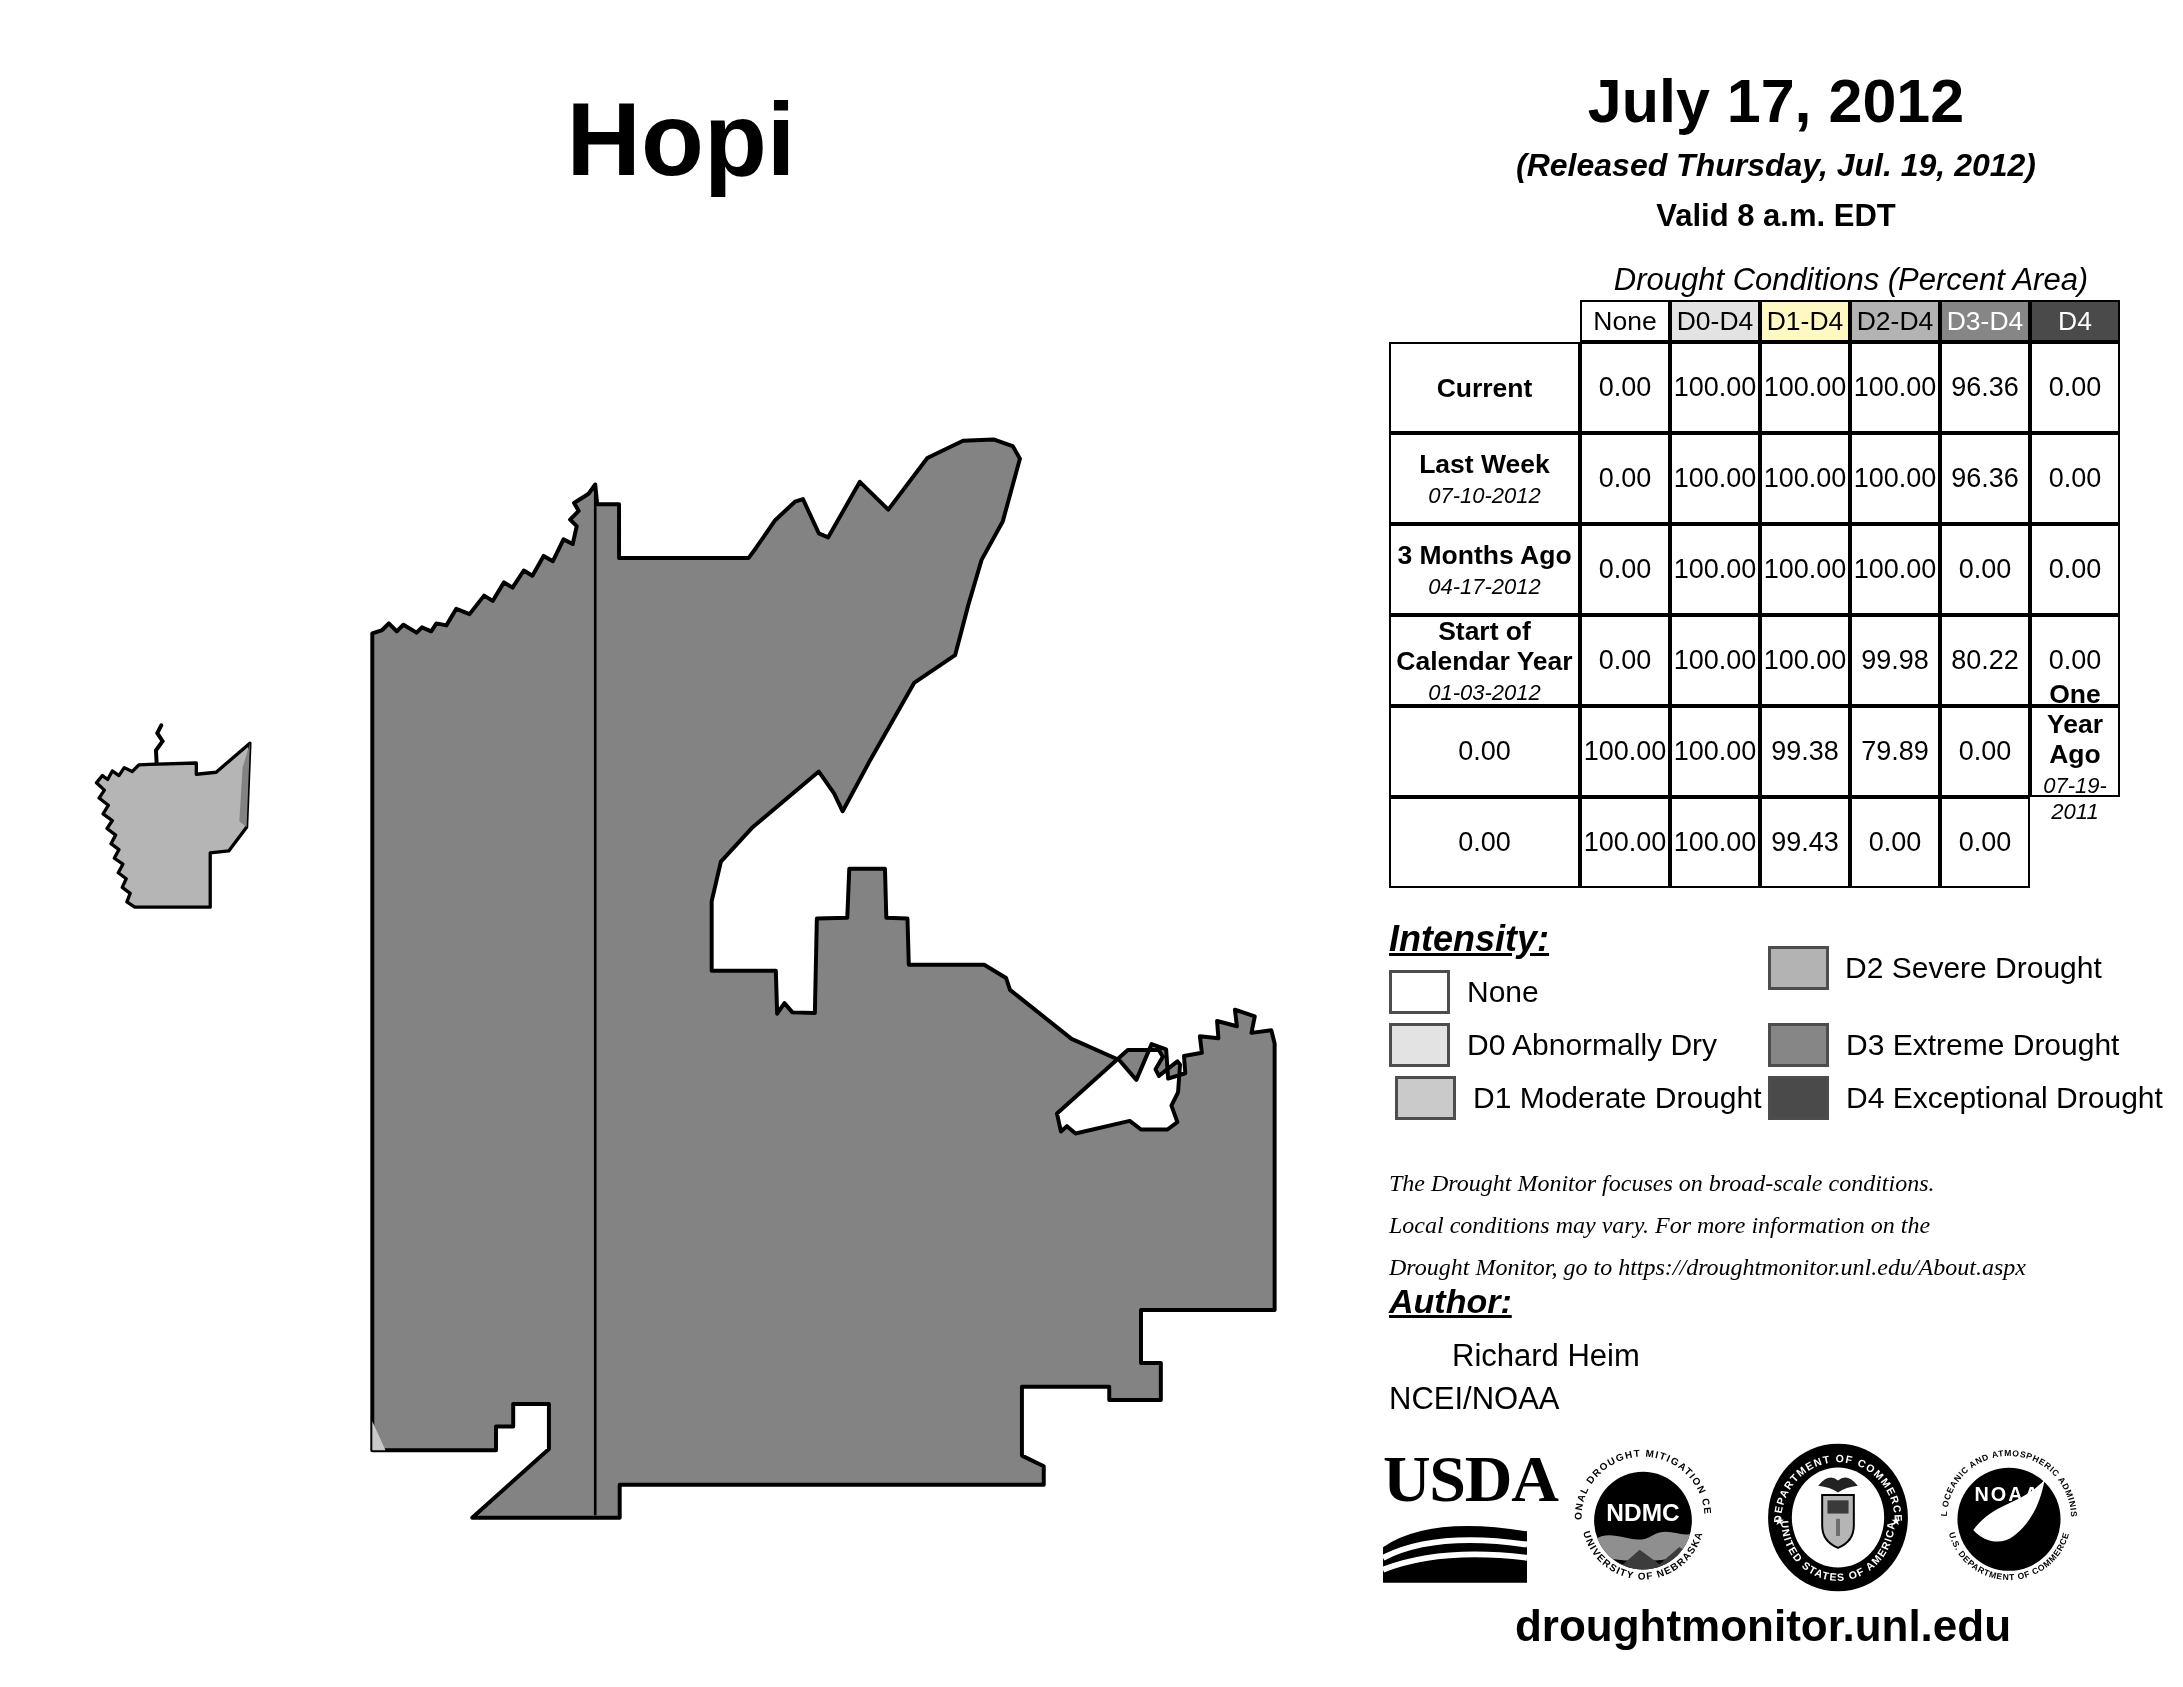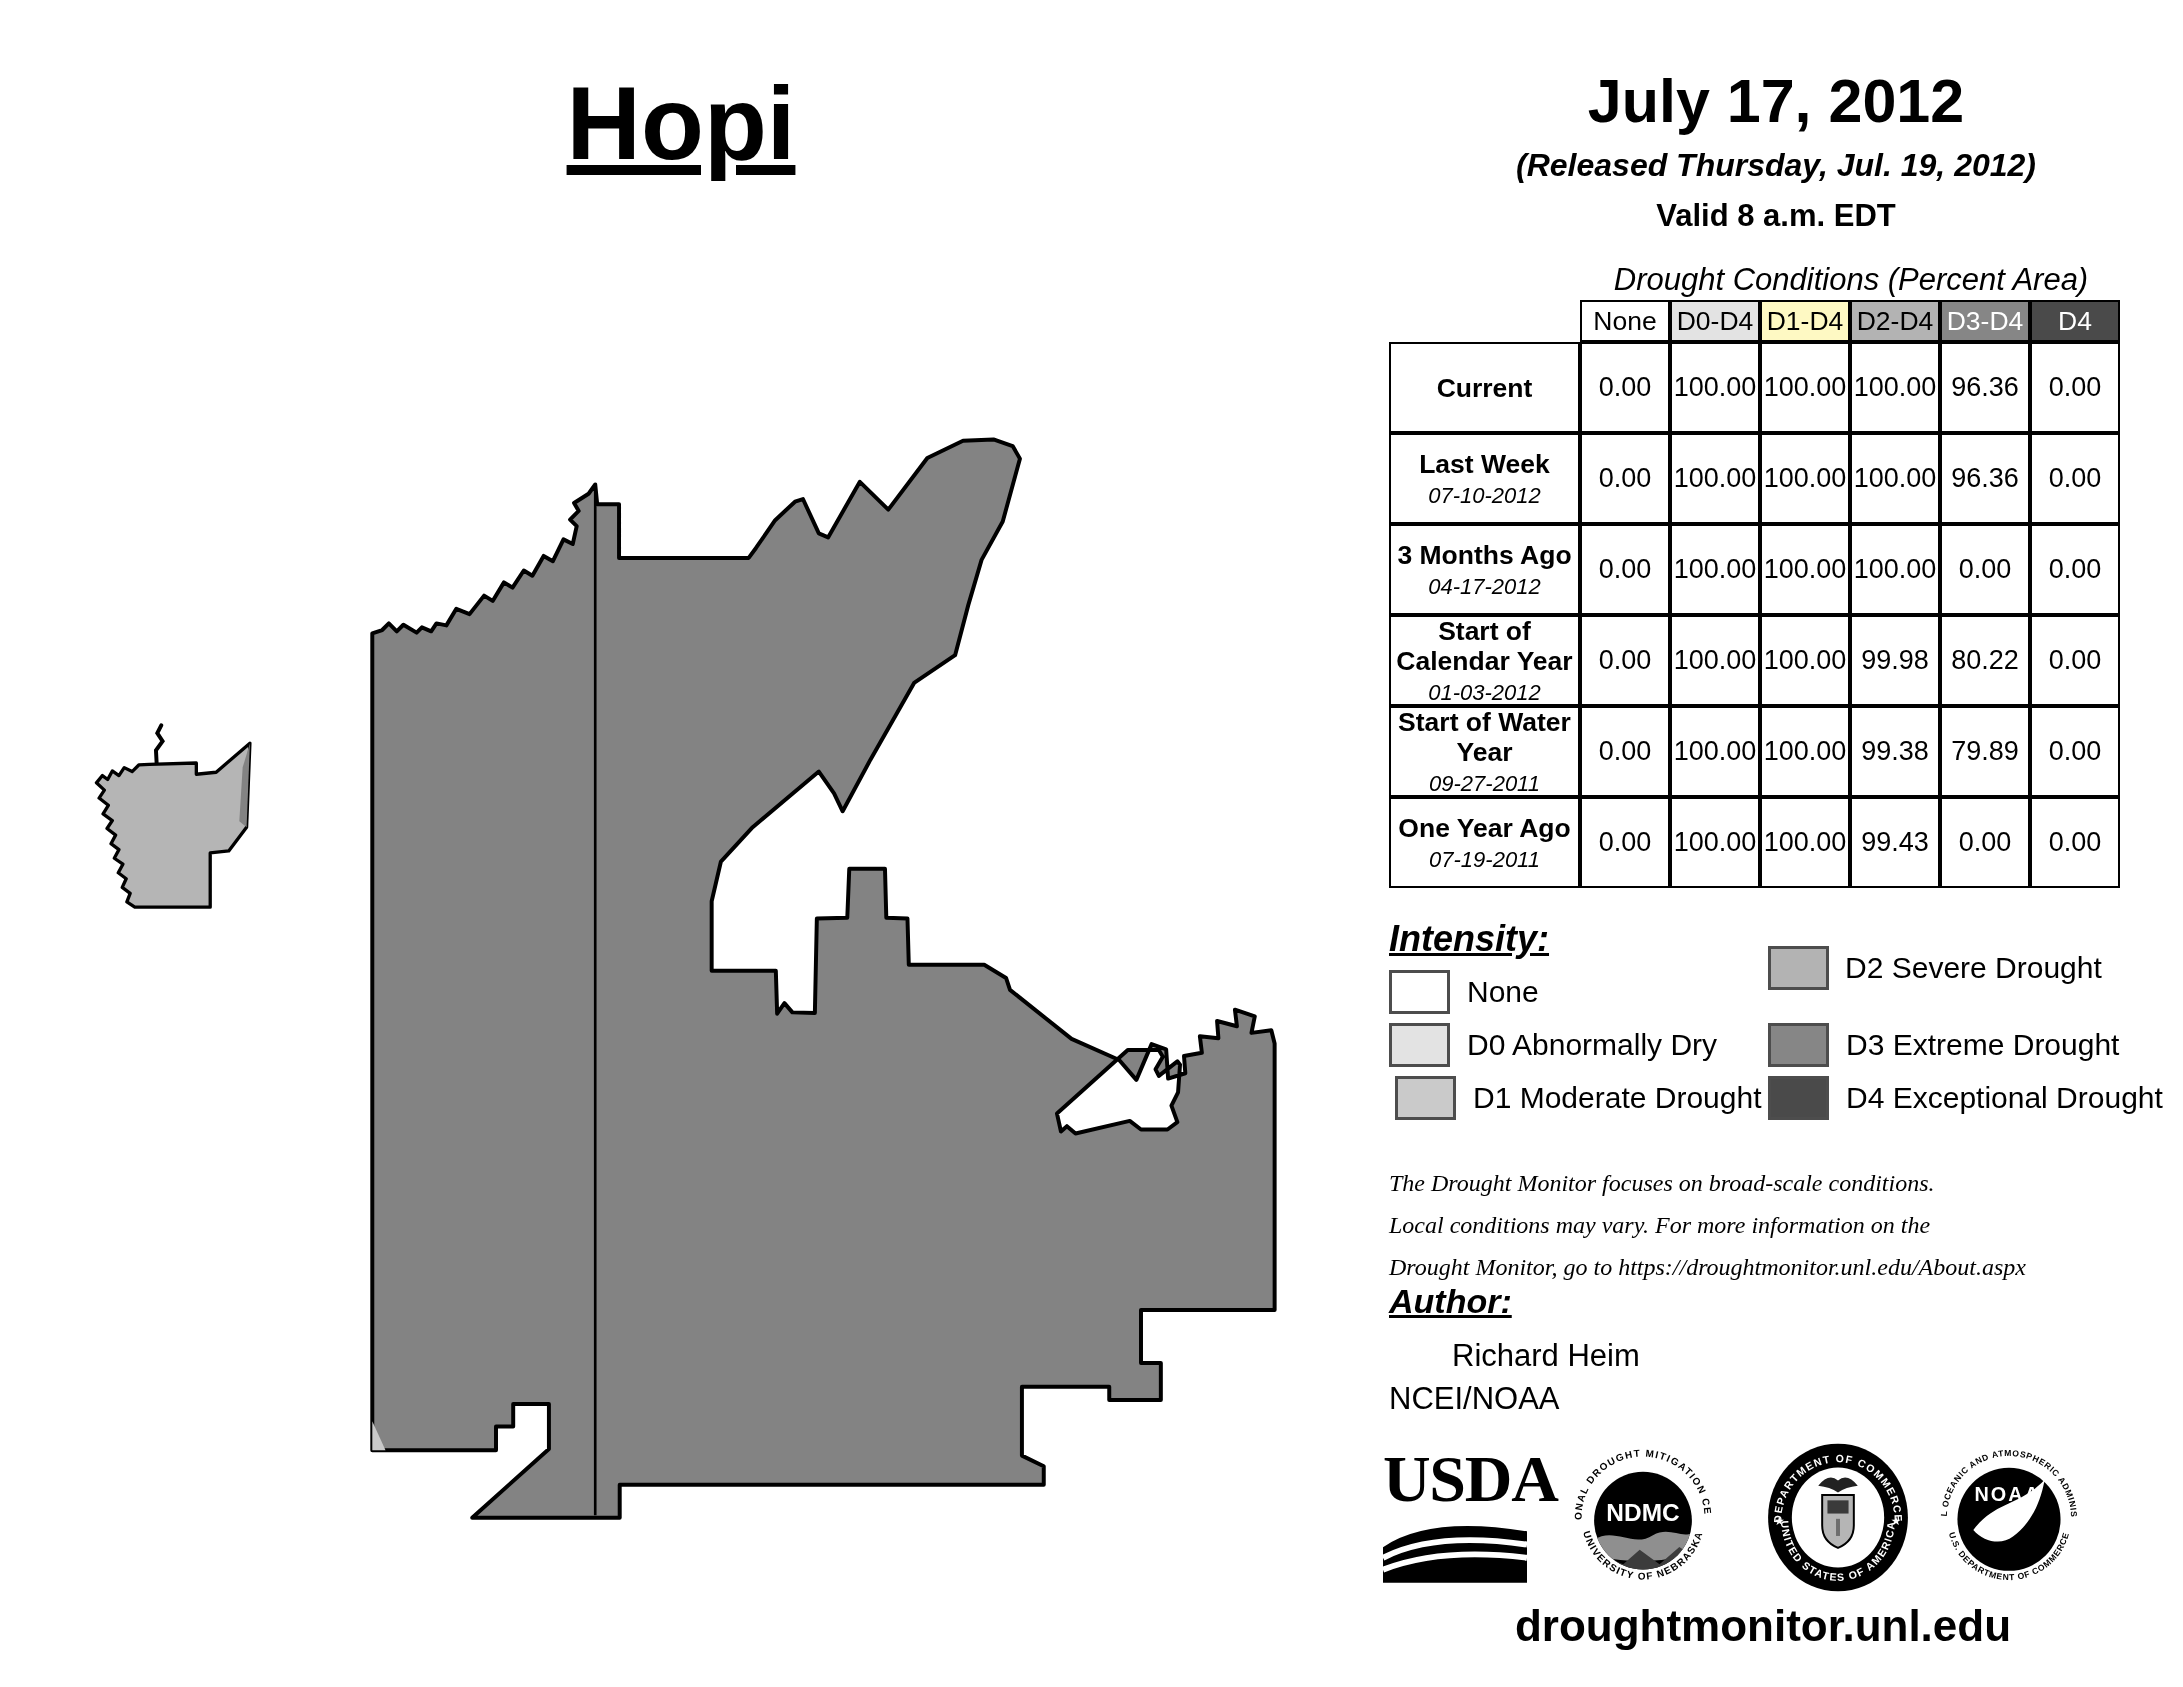--- a/index.html
+++ b/index.html
@@ -2,21 +2,21 @@
 <html style="font-size:10.6px"><head>
 <meta charset="utf-8">
 <style>
   html,body{margin:0;padding:0;background:#ffffff;}
   #page{position:relative;width:2183px;height:1687px;background:#ffffff;overflow:hidden;
         font-family:"Liberation Sans", sans-serif;color:#000;}
   .abs{position:absolute;}
   
   #title-block{left:251px;top:53px;width:860px;text-align:center;}
   #program-title{font-size:66px;font-weight:bold;font-style:italic;letter-spacing:0.7px;}
-  #region-title{font-size:103px;font-weight:bold;margin-top:12px;text-decoration:underline;}
+  #region-title{font-size:103px;font-weight:bold;margin-top:28px;}
   #date-block{left:1422px;top:66px;width:708px;text-align:center;}
   #map-date{font-size:61px;font-weight:bold;}
   #released{font-size:32px;font-weight:bold;font-style:italic;margin-top:10.6px;}
   #valid{font-size:31px;font-weight:bold;margin-top:14.6px;}
   
   #table-title{left:1581px;top:262px;width:540px;text-align:center;
                font-size:31px;font-style:italic;}
   #dm-table{left:1389px;top:300px;display:grid;
             grid-template-columns:191px repeat(6,90px);
             grid-template-rows:42px repeat(6,91px);}
@@ -145,24 +145,20 @@
       <div class="rlabel">Start of Calendar Year</div>
       <div class="rdate">01-03-2012</div>
     </div>
     <div class="cell vcell">0.00</div>
     <div class="cell vcell">100.00</div>
     <div class="cell vcell">100.00</div>
     <div class="cell vcell">99.98</div>
     <div class="cell vcell">80.22</div>
     <div class="cell vcell">0.00</div>
 
-    <div class="cell">
-      <div class="rlabel">Start of Water Year</div>
-      <div class="rdate">09-27-2011</div>
-    </div>
     <div class="cell vcell">0.00</div>
     <div class="cell vcell">100.00</div>
     <div class="cell vcell">100.00</div>
     <div class="cell vcell">99.38</div>
     <div class="cell vcell">79.89</div>
     <div class="cell vcell">0.00</div>
 
     <div class="cell">
       <div class="rlabel">One Year Ago</div>
       <div class="rdate">07-19-2011</div>

